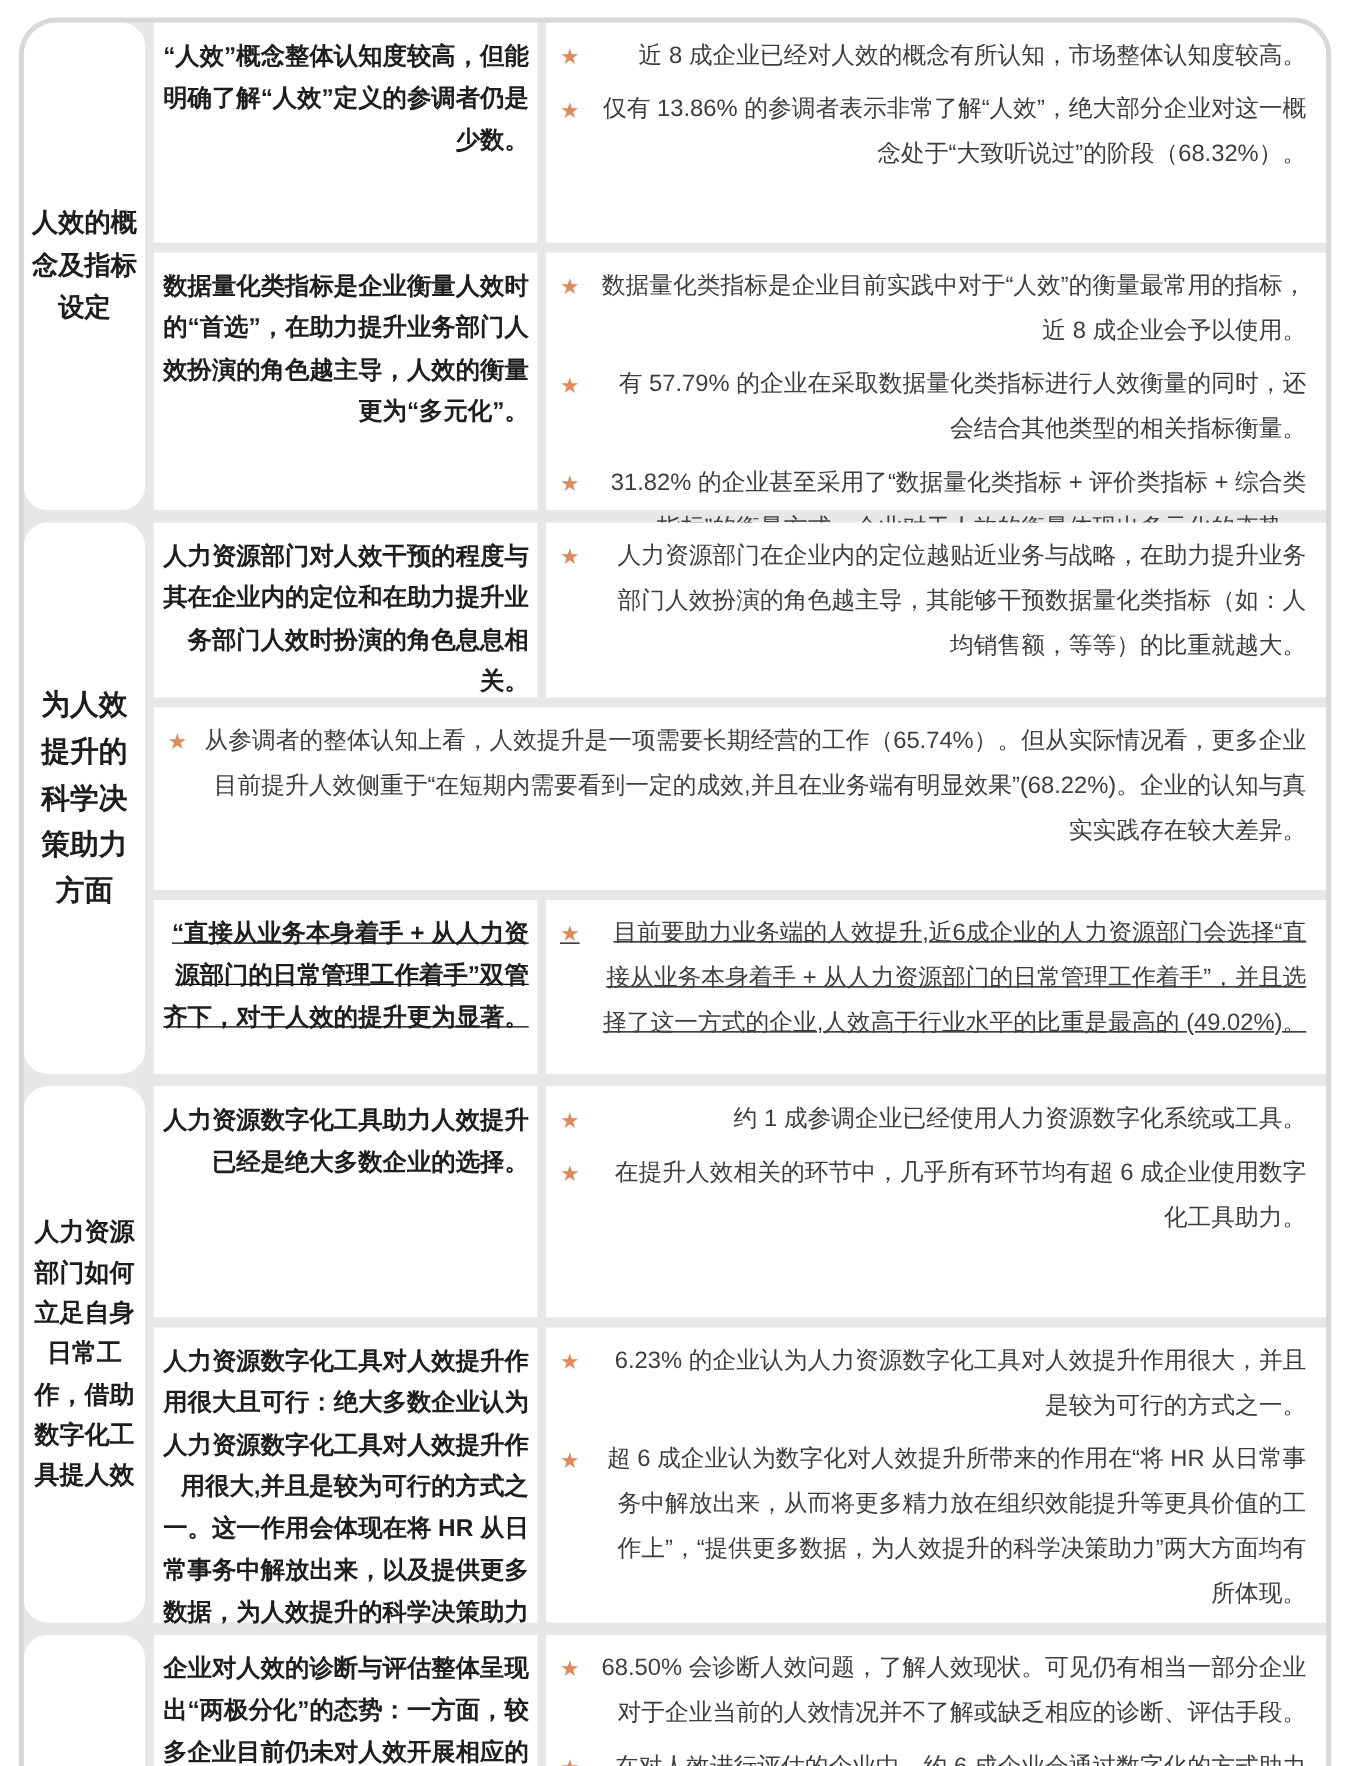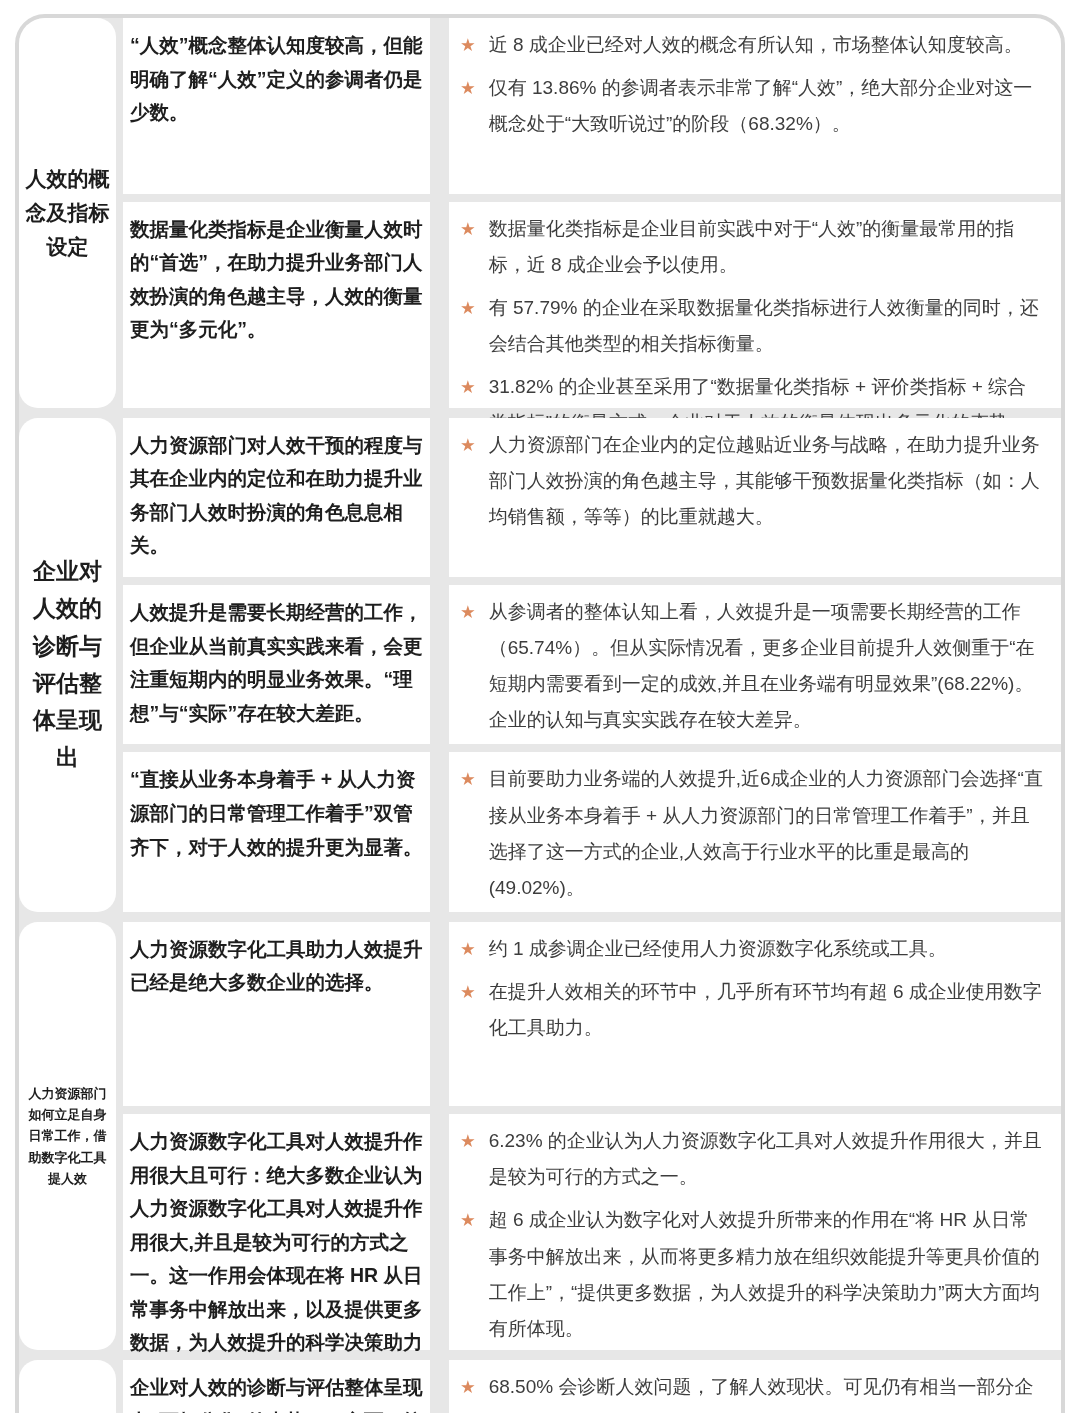--- a/index.html
+++ b/index.html
@@ -27,21 +27,21 @@
   .section{display:flex;gap:7px;}
   .label-cell{
     flex:0 0 97px;width:97px;
     background:var(--c-cell_bg);
     display:flex;align-items:center;justify-content:center;
     text-align:center;
     font-weight:700;color:var(--c-label_text);
     padding:10px 5px;line-height:1.62;border-radius:19px;
   }
   .rows{flex:1;display:flex;flex-direction:column;gap:8px;}
-  .row{display:flex;gap:19px;flex:1;}
+  .row{display:flex;gap:7px;flex:1;text-align:right;}
   .summary-cell{
     flex:0 0 307px;width:307px;
     background:var(--c-cell_bg);
     padding:11px 7px 8px 7px;
     font-weight:700;font-size:19.5px;line-height:1.72;
     color:var(--c-summary_text);
   }
   .points-cell{
     flex:1;
     background:var(--c-cell_bg);
@@ -104,64 +104,61 @@
     <span class="star">★</span>
     <span class="point-text">31.82% 的企业甚至采用了“数据量化类指标 + 评价类指标 + 综合类指标”的衡量方式，企业对于人效的衡量体现出多元化的态势。</span>
   </div>
 </div>
   </div>
 </div>
   </div>
 
   <div class="section">
     <div class="label-cell">
-      <span class="label-text" style="font-size: 23px;">企业对人效的诊断与评估整体呈现出</span>
+      <span class="label-text" style="font-size: 23px;">为人效提升的科学决策助力方面</span>
     </div>
     <div class="rows">
   <div class="row" style="min-height: 120px;">
     <div class="summary-cell">
       <span class="summary-text">人力资源部门对人效干预的程度与其在企业内的定位和在助力提升业务部门人效时扮演的角色息息相关。</span>
     </div>
     <div class="points-cell">
   <div class="point">
     <span class="star">★</span>
     <span class="point-text">人力资源部门在企业内的定位越贴近业务与战略，在助力提升业务部门人效扮演的角色越主导，其能够干预数据量化类指标（如：人均销售额，等等）的比重就越大。</span>
   </div>
 </div>
   </div>
 
   <div class="row" style="min-height: 146px;">
-    <div class="summary-cell">
-      <span class="summary-text">人效提升是需要长期经营的工作，但企业从当前真实实践来看，会更注重短期内的明显业务效果。“理想”与“实际”存在较大差距。</span>
-    </div>
     <div class="points-cell">
   <div class="point">
     <span class="star">★</span>
     <span class="point-text">从参调者的整体认知上看，人效提升是一项需要长期经营的工作（65.74%）。但从实际情况看，更多企业目前提升人效侧重于“在短期内需要看到一定的成效,并且在业务端有明显效果”(68.22%)。企业的认知与真实实践存在较大差异。</span>
   </div>
 </div>
   </div>
 
-  <div class="row" style="min-height: 112px;">
+  <div class="row" style="min-height: 112px; text-decoration: underline;">
     <div class="summary-cell">
       <span class="summary-text">“直接从业务本身着手 + 从人力资源部门的日常管理工作着手”双管齐下，对于人效的提升更为显著。</span>
     </div>
     <div class="points-cell">
   <div class="point">
     <span class="star">★</span>
     <span class="point-text">目前要助力业务端的人效提升,近6成企业的人力资源部门会选择“直接从业务本身着手 + 从人力资源部门的日常管理工作着手”，并且选择了这一方式的企业,人效高于行业水平的比重是最高的 (49.02%)。</span>
   </div>
 </div>
   </div>
 </div>
   </div>
 
   <div class="section">
     <div class="label-cell">
-      <span class="label-text" style="font-size: 13px; text-align: center;">人力资源部门如何立足自身日常工作，借助数字化工具提人效</span>
+      <span class="label-text" style="font-size: 20px; text-align: center;">人力资源部门如何立足自身日常工作，借助数字化工具提人效</span>
     </div>
     <div class="rows">
   <div class="row" style="min-height: 100px;">
     <div class="summary-cell">
       <span class="summary-text">人力资源数字化工具助力人效提升已经是绝大多数企业的选择。</span>
     </div>
     <div class="points-cell">
   <div class="point">
     <span class="star">★</span>
     <span class="point-text">约 1 成参调企业已经使用人力资源数字化系统或工具。</span>

